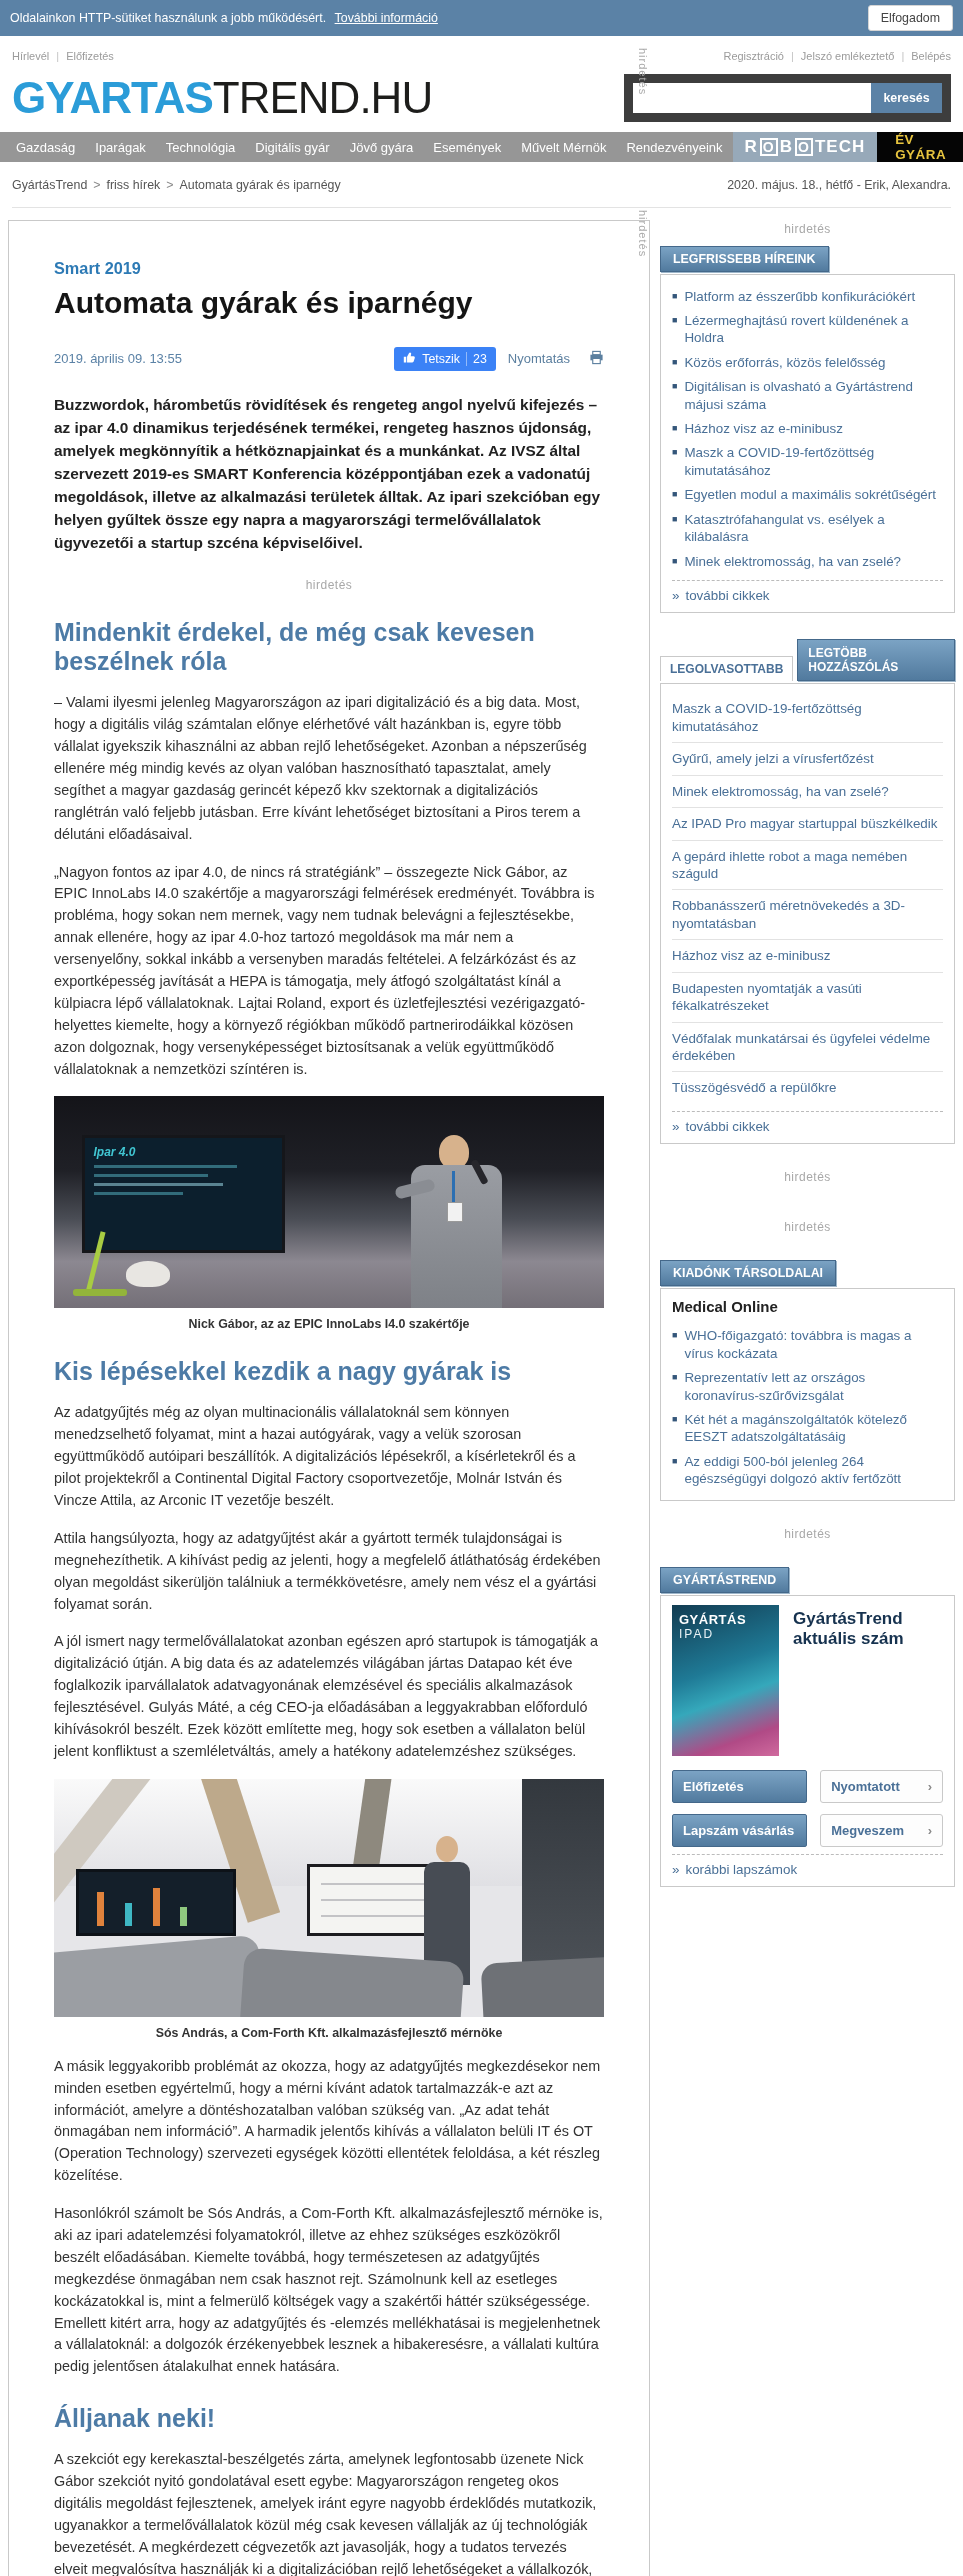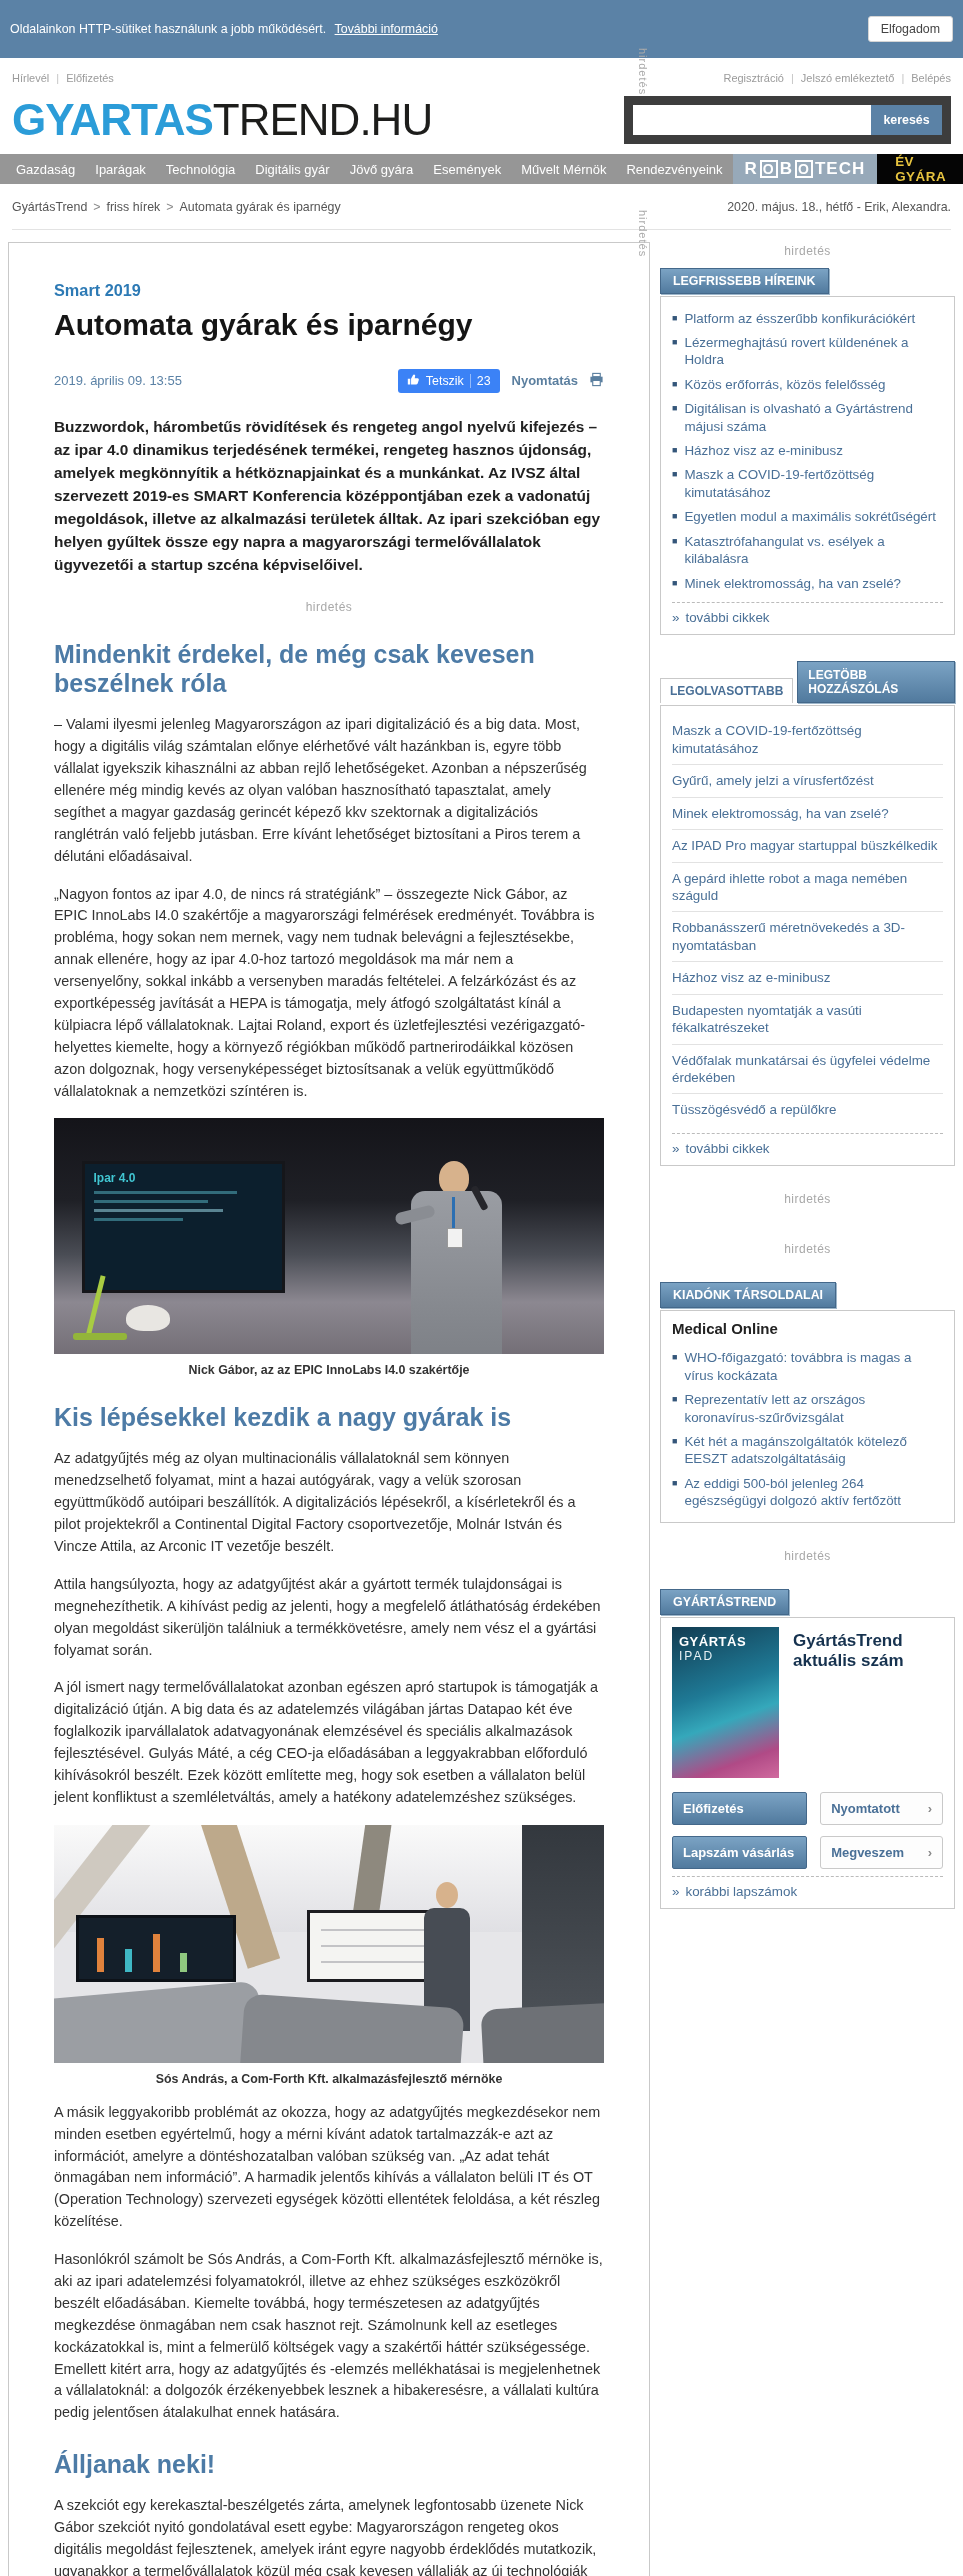--- a/index.html
+++ b/index.html
@@ -1,20 +1,20 @@
 <!DOCTYPE html>
 <html><head>
 <meta charset="utf-8">
 <style>
   * { margin:0; padding:0; box-sizing:border-box; }
   html,body { background:#fff; }
   body { width:963px; min-height:2576px; margin:0 auto; font-family:"Liberation Sans", sans-serif; color:#333; position:relative; }
 
   
-  .cookiebar { background:#5b82a6; color:#fff; height:58px; display:flex; align-items:center; justify-content:space-between; padding:0 10px; font-size:12.4px; }
+  .cookiebar { background:#5b82a6; color:#fff; height:36px; display:flex; align-items:center; justify-content:space-between; padding:0 10px; font-size:12.4px; }
   .cookiebar a { color:#fff; text-decoration:underline; margin-left:5px; cursor:pointer; }
   .accept-btn { background:#fff; color:#444; border:1px solid #d5d5d5; border-radius:3px; font-size:12.4px; padding:5px 12px; cursor:pointer; }
 
   
   .topstrip { display:flex; justify-content:space-between; padding:14px 12px 0; font-size:11px; color:#9b9b9b; }
   .topstrip a { color:#9b9b9b; text-decoration:none; cursor:pointer; }
   .tsep { margin:0 7px; color:#c4c4c4; }
 
   
   .header-row { display:flex; justify-content:space-between; align-items:center; padding:12px 12px 10px; }
@@ -52,30 +52,30 @@
   .sidebar { width:295px; }
 
   
   .cat { color:#2d7ab5; font-weight:bold; font-size:16.3px; margin-bottom:8px; }
   h1.title { color:#151515; font-size:30px; line-height:1.15; margin-bottom:26px; }
   .meta { display:flex; justify-content:space-between; align-items:center; margin-bottom:22px; }
   .adate { color:#5b82a6; font-size:13px; }
   .meta-right { display:flex; align-items:center; gap:12px; }
   .like-btn { background:#3b82f6; color:#fff; border:none; border-radius:3px; font-size:12.4px; font-weight:normal; padding:4px 9px; display:flex; align-items:center; gap:6px; cursor:pointer; }
   .like-count { border-left:1px solid rgba(255,255,255,.45); padding-left:6px; }
-  .print-link { color:#5b7f9f; font-size:13px; display:flex; align-items:center; gap:11px; cursor:pointer;font-weight:bold; }
+  .print-link { color:#5b7f9f; font-size:13px; display:flex; align-items:center; gap:19px; cursor:pointer; }
   .lead { font-weight:bold; font-size:15.4px; line-height:1.5; color:#222; margin-bottom:10px; }
   .art-ad { margin:24px 0 4px; }
   h2.sec { color:#4d7ba6; font-size:25px; margin:26px 0 16px; }
   .article-box p.body { font-size:14.4px; line-height:1.52; margin-bottom:16px; color:#333; }
   .caption { text-align:center; font-weight:bold; font-size:12.4px; color:#333; margin:9px 0 16px; }
 
   
   .photo { position:relative; width:100%; overflow:hidden; margin-top:4px; }
-  .ph1 { height:236px; background:linear-gradient(180deg,#141419 0%,#1f2026 35%,#4a4d55 58%,#8c8891 78%,#746f77 100%); }
+  .ph1 { height:212px; background:linear-gradient(180deg,#141419 0%,#1f2026 35%,#4a4d55 58%,#8c8891 78%,#746f77 100%);font-style:italic; }
   .ph1 .screen { position:absolute; left:5%; top:18%; width:37%; height:56%; background:#0c1f2d; border:3px solid #15161a; padding:7px 9px; }
   .ph1 .stitle { color:#41c6d2; font-size:12px; font-weight:bold; }
   .ph1 .sline { height:3px; background:#3f8796; margin-top:6px; width:80%; opacity:.75; }
   .ph1 .sl2 { width:64%; } .ph1 .sl3 { width:72%; background:#74a7b4; } .ph1 .sl4 { width:50%; }
   .ph1 .scooter-stem { position:absolute; left:7%; bottom:7%; width:5px; height:63px; background:#a8cc42; transform:rotate(14deg); }
   .ph1 .scooter-deck { position:absolute; left:3.5%; bottom:6%; width:54px; height:7px; background:#93b53a; border-radius:3px; }
   .ph1 .helmet { position:absolute; left:13%; bottom:10%; width:44px; height:26px; background:#e8e6e2; border-radius:50% 50% 40% 40%; }
   .ph1 .person { position:absolute; right:15%; bottom:0; width:129px; height:82%; }
   .ph1 .head { position:absolute; left:46px; top:0; width:30px; height:34px; background:#d7b28c; border-radius:50% 50% 45% 45%; }
   .ph1 .pbody { position:absolute; left:18px; top:30px; width:91px; height:calc(100% - 30px); background:linear-gradient(180deg,#9a9da3,#7e8187); border-radius:14px 14px 0 0; }

